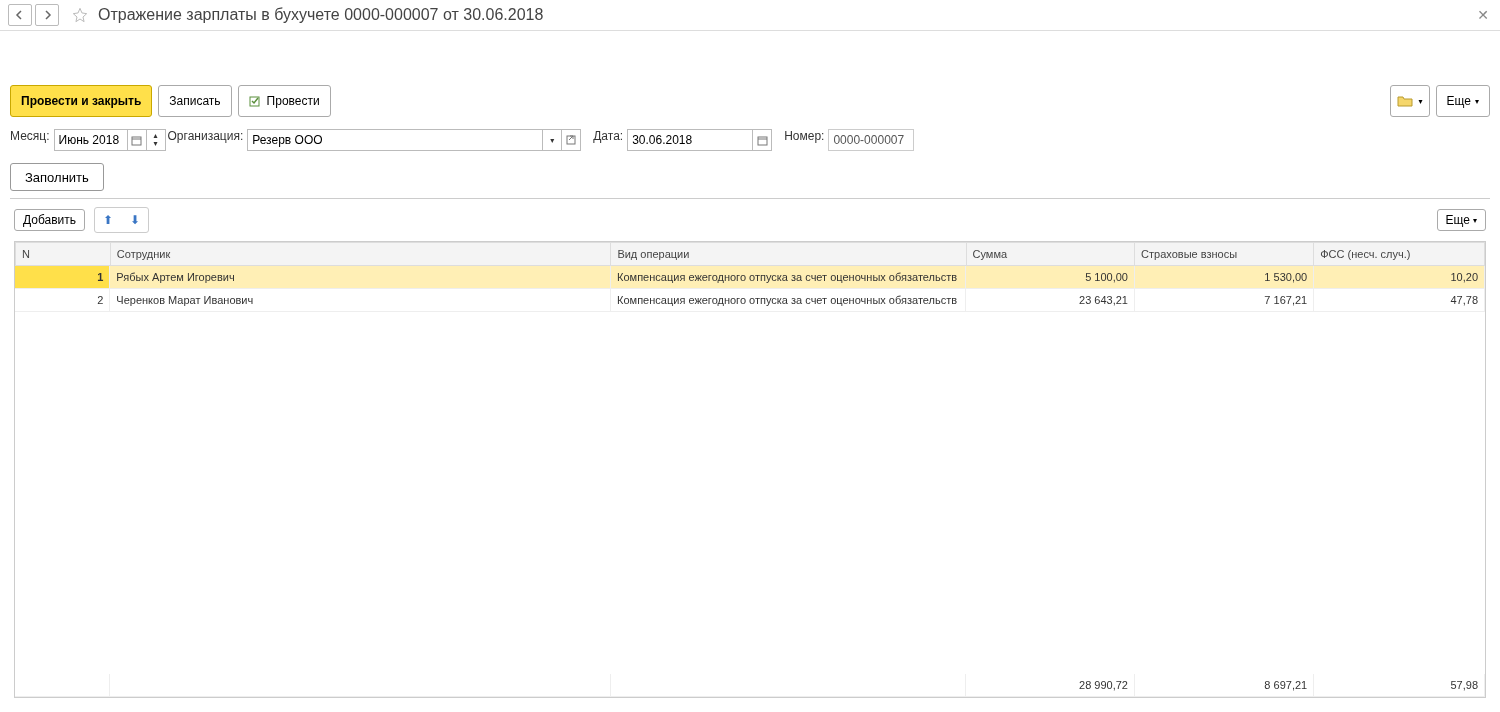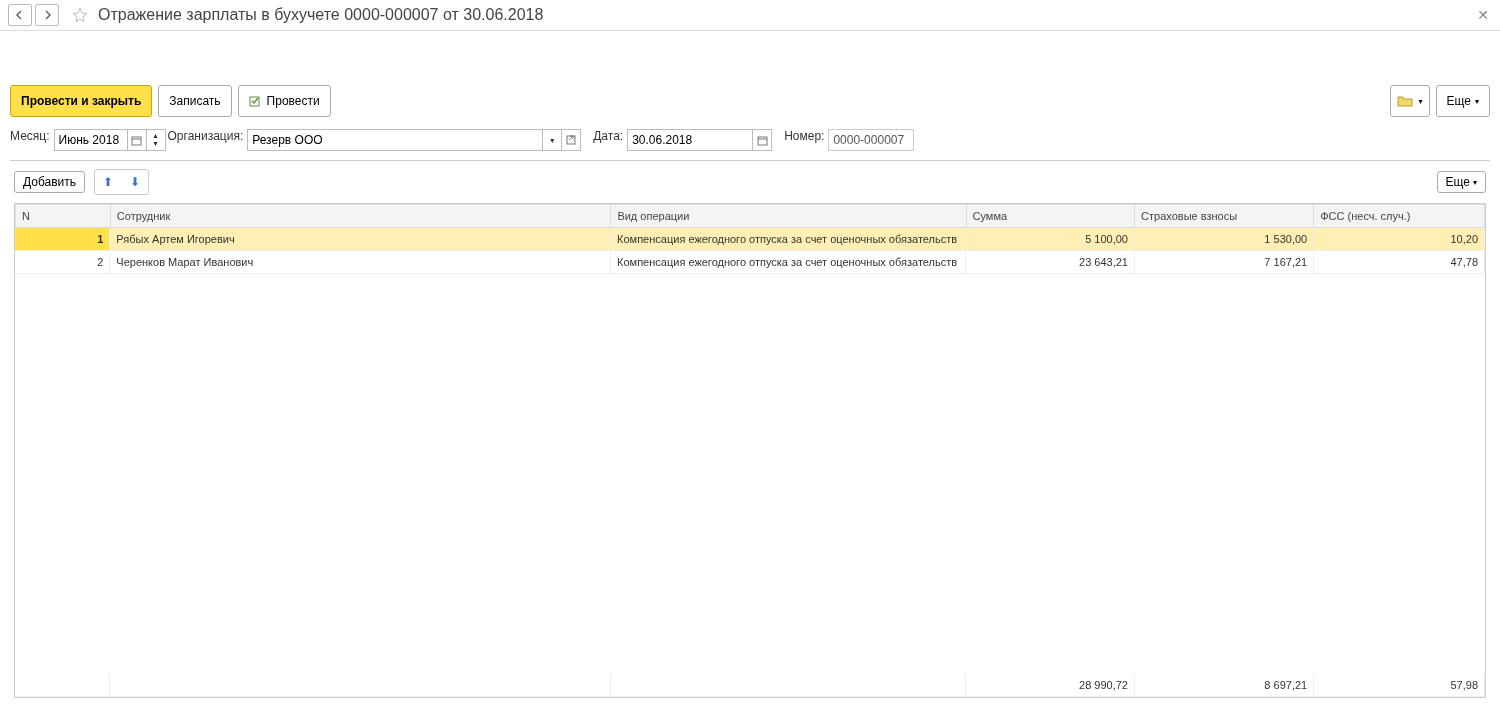--- a/index.html
+++ b/index.html
@@ -159,20 +159,23 @@
             <rect x="1" y="2" width="9" height="8" fill="none" stroke="#777"></rect>
             <line x1="1" y1="4" x2="10" y2="4" stroke="#777"></line>
           </svg>
       </div>
     </div>
 
     <span class="field-label" style="margin-left:10px;">Номер:</span>
     <input class="field-input num-input readonly" readonly="" value="0000-000007" style="">
   </div>
 
+  <div class="fill-row">
+    <button class="fill-btn">Заполнить</button>
+  </div>
 
 
   <div class="tab-content-wrap" style="flex:1;display:flex;flex-direction:column;overflow:hidden;">
 
     <div class="table-toolbar">
       <button class="tb-btn">Добавить</button>
       <div style="display:flex;gap:3px;margin-left:3px;border:1px solid #ccc;border-radius:3px;padding:1px;">
         <div class="arrow-btn" style="border:none;">
             <span class="up">⬆</span>
           </div>

